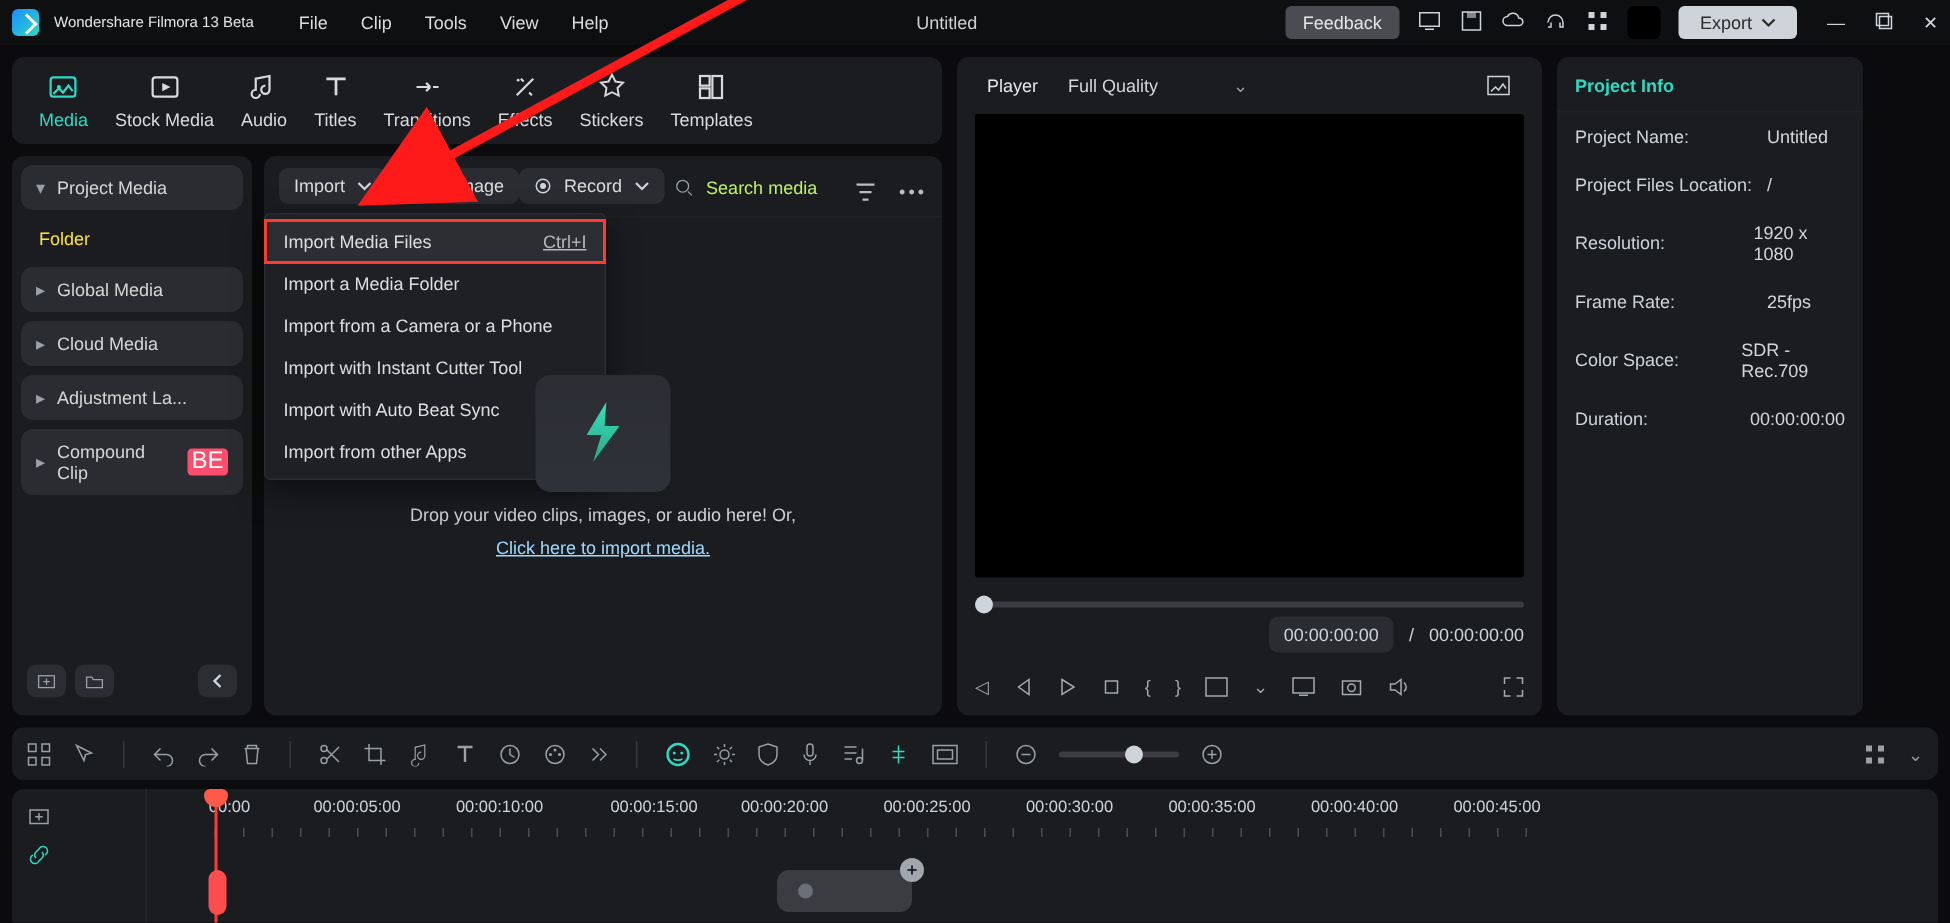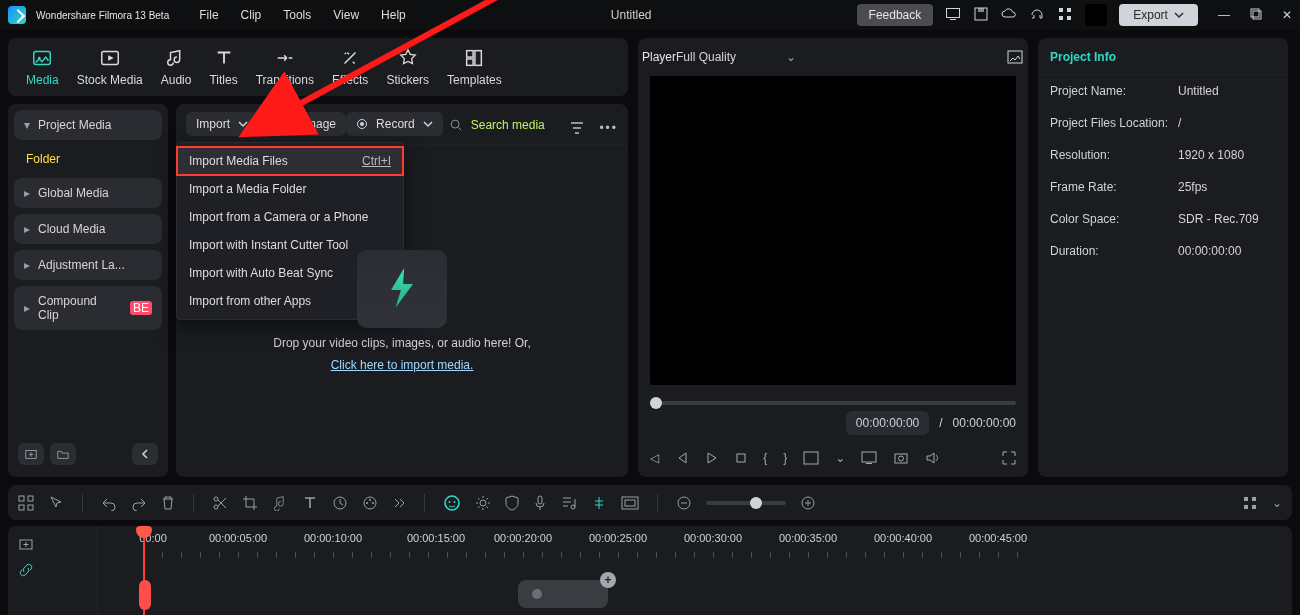--- a/index.html
+++ b/index.html
@@ -47,21 +47,21 @@
   .tabs-bar{height:58px;background:var(--panel);border-radius:8px;display:flex;align-items:center;gap:18px;padding:0 18px;}
   .tab-item{display:flex;flex-direction:column;align-items:center;gap:4px;color:#dadada;cursor:default;}
   .tab-item.active{color:var(--accent);}
   .tab-item .ico{width:22px;height:22px;}
 
   .under-tabs{display:flex;gap:8px;flex:1;min-height:0;}
   .sidebar{width:160px;background:var(--panel);border-radius:8px;display:flex;flex-direction:column;padding:6px;gap:6px;position:relative;}
   .side-item{display:flex;align-items:center;gap:8px;background:var(--pill);border-radius:8px;padding:8px 10px;color:#d6d6d6;}
   .side-item .caret{color:#9aa0a6;}
   .side-sub{padding:6px 12px;color:#fde047;}
-  .badge{background:#ff4d6d;color:#fff;border-radius:3px;font-size:12px;padding:0 3px;margin-left:4px;}
+  .badge{background:#ff4d6d;color:#fff;border-radius:3px;font-size:16px;padding:0 3px;margin-left:4px;}
   .sidebar .bottom{margin-top:auto;display:flex;align-items:center;justify-content:space-between;padding:6px 4px;color:#9aa0a6;}
   .chip{background:#2b2d33;border-radius:6px;width:26px;height:22px;display:flex;align-items:center;justify-content:center;}
 
   .media-area{flex:1;background:var(--panel);border-radius:8px;display:flex;flex-direction:column;position:relative;}
   .toolbar{display:flex;align-items:flex-end;padding:8px 10px;border-bottom:1px solid #1f2126;}
   .toolbtn{background:var(--pill);border-radius:6px;padding:5px 10px;display:flex;align-items:center;gap:8px;color:#dcdcdc;}
   .search{display:flex;align-items:center;gap:8px;color:#bef264;padding:4px 6px;}
   .toolbar .right{margin-left:auto;display:flex;align-items:center;gap:14px;color:#b9bdc4;}
   .dropzone{flex:1;display:flex;flex-direction:column;align-items:center;justify-content:center;gap:8px;color:#cfd3da;}
   .dz-icon{width:90px;height:78px;position:relative;}
@@ -71,32 +71,32 @@
   .dz-link{color:#9fd9ff;text-decoration:underline;}
 
   
   .import-menu{position:absolute;left:0;top:38px;width:228px;background:#1e2025;border:1px solid #2a2c31;border-radius:4px;padding:4px 0;box-shadow:0 8px 20px rgba(0,0,0,.5);}
   .import-menu .row{display:flex;align-items:center;justify-content:space-between;padding:7px 12px;color:#dedede;cursor:default;}
   .import-menu .row.hover{background:#2c2e33;outline:2px solid #ff3b30;outline-offset:-1px;}
   .import-menu .row .sub{color:#b8b8b8;text-decoration:underline;}
 
   
   .player{width:390px;background:var(--panel);border-radius:8px;display:flex;flex-direction:column;}
-  .player .top{display:flex;align-items:center;padding:10px 4px;}
+  .player .top{display:flex;align-items:center;gap:20px;padding:10px 20px;}
   .player .top .sel{display:flex;align-items:center;gap:10px;color:#d6d6d6;}
   .player .top .sel .caret{color:#9aa0a6;margin-left:40px;}
   .player .canvas{flex:1;margin:0 12px;background:#000;border-radius:2px;}
   .player .progress{height:4px;margin:16px 12px 6px;background:#3a3c41;border-radius:2px;position:relative;}
   .player .progress .thumb{position:absolute;left:0;top:-4px;width:12px;height:12px;border-radius:50%;background:#cfd3da;}
   .player .time{display:flex;align-items:center;justify-content:flex-end;gap:10px;padding:0 12px 10px;color:#cfd3da;}
   .player .time .tc{background:#2a2c31;border-radius:6px;padding:5px 10px;}
   .player .controls{display:flex;align-items:center;gap:16px;padding:6px 12px 12px;color:#a5a9b0;}
 
   
-  .info{width:250px;background:var(--panel);border-radius:8px;display:flex;flex-direction:column;}
+  .info{width:204px;background:var(--panel);border-radius:8px;display:flex;flex-direction:column;}
   .info .tab{padding:12px 12px 10px;border-bottom:1px solid #1f2126;color:var(--accent);font-weight:600;}
   .info .kv{display:flex;align-items:center;justify-content:flex-start;gap:8px;padding:9px 12px;color:#d6d6d6;}
   .info .kv .k{width:120px;color:#cfd3da;}
 
   
   .tl-toolbar{height:35px;margin:0 8px;background:var(--panel);border-radius:8px;display:flex;align-items:center;gap:14px;padding:0 10px;color:#9aa0a6;}
   .tl-toolbar .sep{width:1px;height:18px;background:#35373e;margin:0 4px;}
   .tl-toolbar .slider{position:relative;width:80px;height:4px;background:#3a3c41;border-radius:2px;}
   .tl-toolbar .slider .knob{position:absolute;left:55%;top:-4px;width:12px;height:12px;border-radius:50%;background:#cfd3da;}
   .tl-toolbar .accent{color:var(--accent);}

